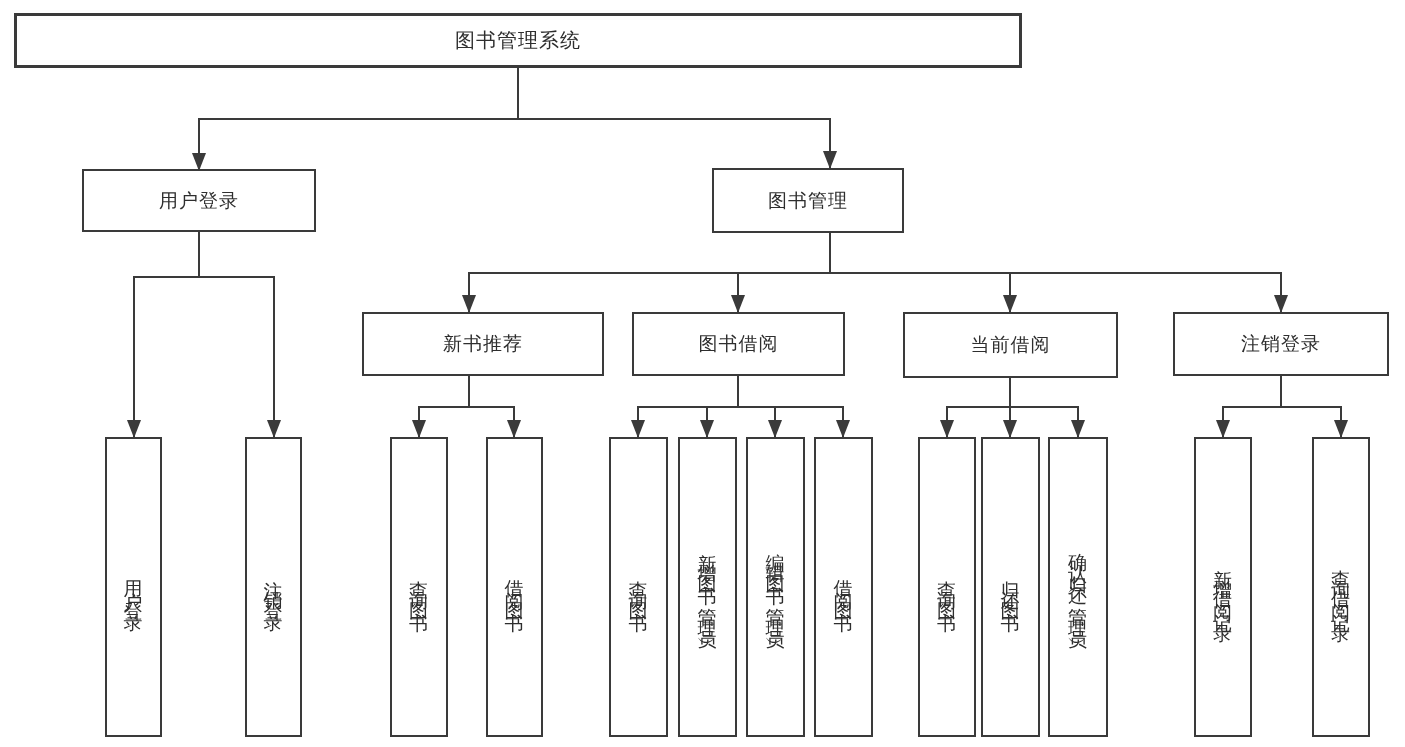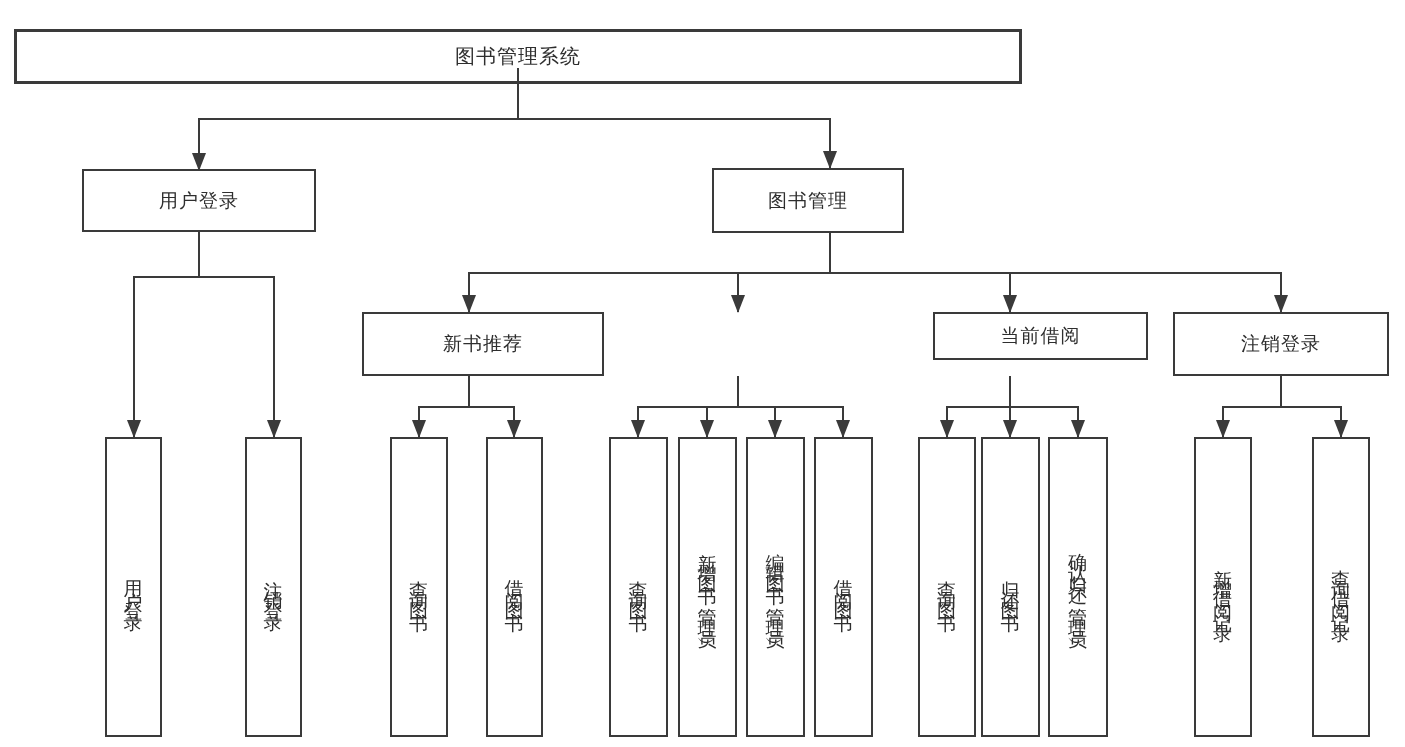--- a/index.html
+++ b/index.html
@@ -22,21 +22,21 @@
     display: flex;
     align-items: center;
     justify-content: center;
   }
   .hbox span {
     font-size: 19px;
     color: #2e2e2e;
     letter-spacing: 1px;
     white-space: nowrap;
   }
-  .hbox.root { border-width: 3px; margin-top: 16px; }
+  .hbox.root { border-width: 3px; }
   .hbox.root span { font-size: 20px; }
 
   
   .vbox {
     position: absolute;
     top: 437px;
     height: 300px;
     border: 2px solid #3a3a3a;
     background: #ffffff;
     display: flex;
@@ -91,22 +91,25 @@
   </div>
 
   <div class="hbox" style="left:712px;top:168px;width:192px;height:65px;">
     <span>图书管理</span>
   </div>
 
   <div class="hbox" style="left:362px;top:312px;width:242px;height:64px;">
     <span>新书推荐</span>
   </div>
 
-
-  <div class="hbox" style="left:933px;top:312px;width:215px;height:48px;">
+  <div class="hbox" style="left:632px;top:312px;width:213px;height:64px;">
+    <span>图书借阅</span>
+  </div>
+
+  <div class="hbox" style="left:903px;top:312px;width:215px;height:66px;">
     <span>当前借阅</span>
   </div>
 
   <div class="hbox" style="left:1173px;top:312px;width:216px;height:64px;">
     <span>注销登录</span>
   </div>
 
   <div class="vbox" style="left:105px;width:57px;">
     <span>用户登录</span>
   </div>

